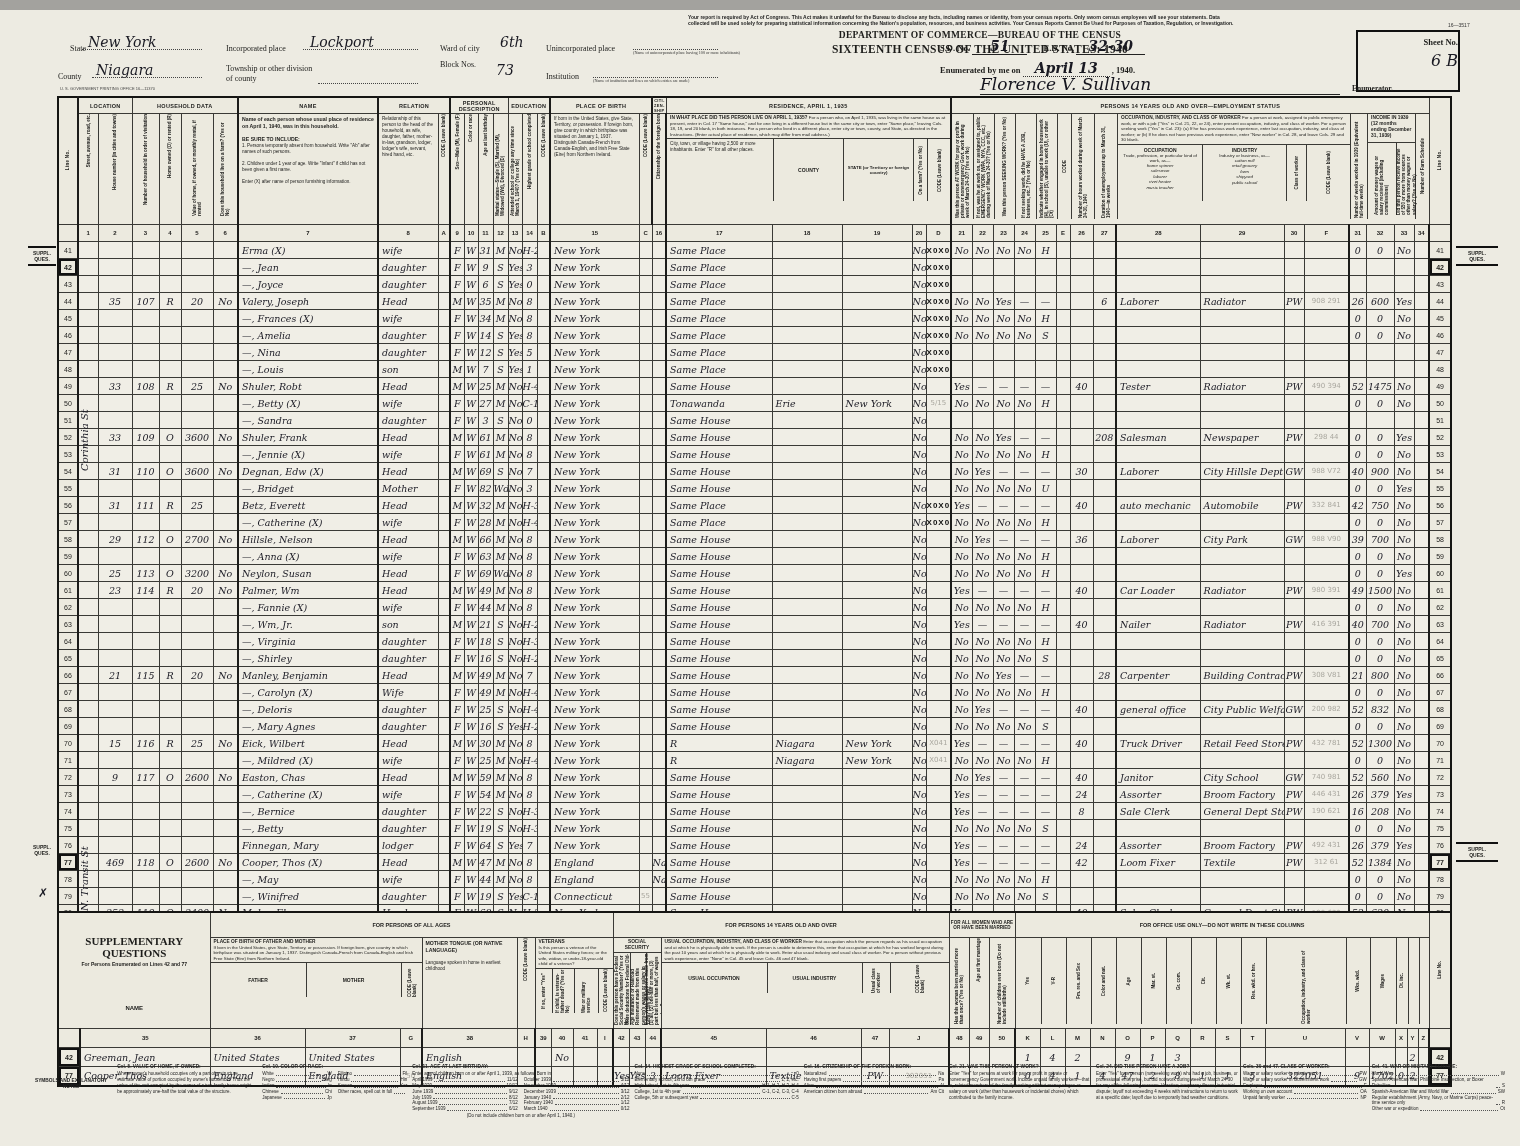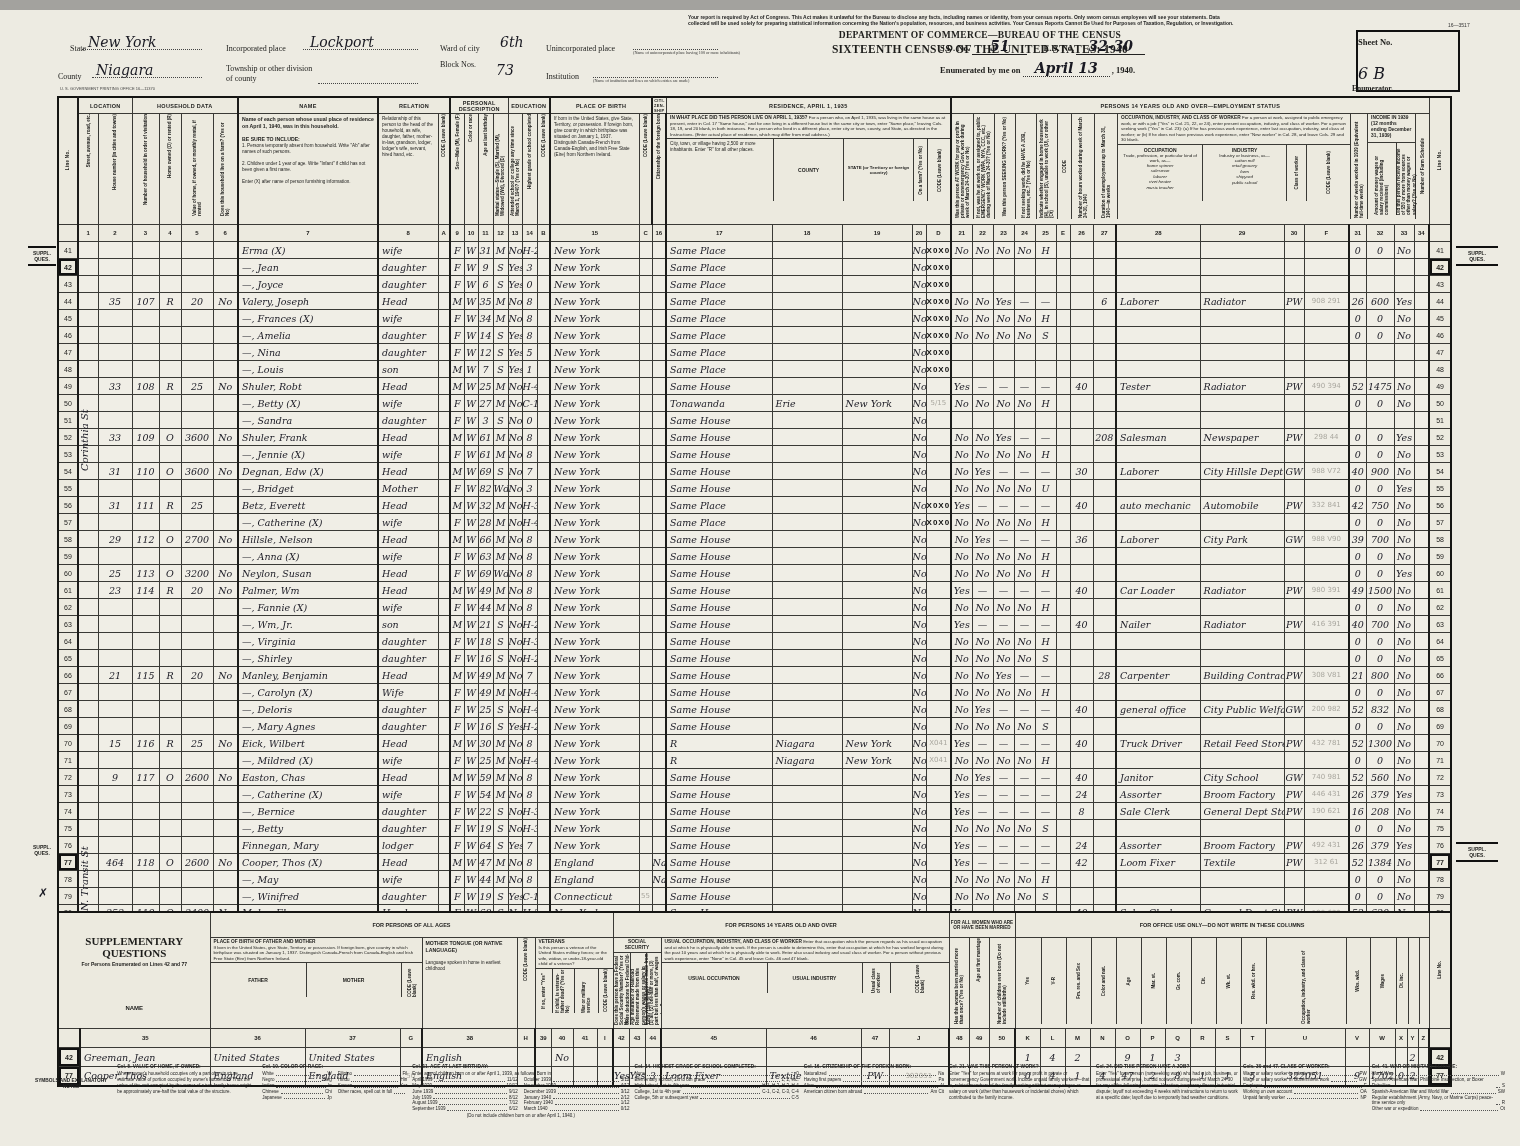--- a/index.html
+++ b/index.html
@@ -14,23 +14,23 @@
   .t2{font-size:11.5px;font-weight:bold;margin-top:3px;letter-spacing:.3px;}
   .t3{font-size:15px;font-weight:bold;margin-top:5px;letter-spacing:1.5px;}
   .hdrleft{position:absolute;left:58px;top:36px;width:660px;font-family:"Liberation Serif",serif;font-size:8px;}
   .fl{position:absolute;white-space:nowrap;}
   .dot{border-bottom:1px dotted #444;display:inline-block;height:9px;vertical-align:bottom;}
   .sub-cap{font-size:4.2px;color:#333;}
   .hw, .hwb{font-family:"DejaVu Serif",serif;font-style:italic;color:#191922;}
   .hw-lg{font-size:14px;}
   .sd{position:absolute;left:940px;top:38px;font-family:"Liberation Serif",serif;font-size:8.5px;font-weight:bold;}
   .sheetbox{position:absolute;left:1356px;top:30px;width:100px;height:58px;border:2px solid #111;
-            text-align:left;font-family:"Liberation Serif",serif;}
+            text-align:right;font-family:"Liberation Serif",serif;}
   .sheetbox .lbl{font-size:8.5px;font-weight:bold;margin-top:5px;}
-  .sheetbox .val{font-size:16px;margin-top:17px;}
+  .sheetbox .val{font-size:16px;margin-top:4px;}
   .enumline{position:absolute;left:940px;top:60px;font-family:"Liberation Serif",serif;font-size:8.5px;font-weight:bold;}
   .signature{position:absolute;left:980px;top:74px;width:360px;font-family:"DejaVu Serif",serif;font-style:italic;
              font-size:17px;color:#15151e;border-bottom:1px solid #222;}
   .enumword{position:absolute;left:1352px;top:84px;font-size:7.5px;font-family:"Liberation Serif",serif;font-weight:bold;}
   .gpo{position:absolute;left:60px;top:86px;font-size:4px;color:#444;}
   
   .tablewrap{position:absolute;left:57px;top:96px;width:1395px;}
   .supplwrap{position:absolute;left:57px;top:911px;width:1163px;}
   table{border-collapse:collapse;table-layout:fixed;width:1393px;background:#f0eee6;}
   td,th{border:1px solid #3a3a36;padding:0;overflow:hidden;font-weight:normal;}
@@ -142,20 +142,21 @@
   </div>
   <div class="sheetbox">
     <div class="lbl">Sheet No.</div>
     <div class="val hw">6 B</div>
   </div>
   <div class="enumline">
     <span>Enumerated by me on</span>
     <span class="hw" style="font-size:14px;padding:0 12px;border-bottom:1px dotted #333">April 13</span>
     <span>, 1940.</span>
   </div>
+  <div class="signature">Florence V. Sullivan</div>
   <div class="enumword">Enumerator.</div>
   <div class="gpo">U. S. GOVERNMENT PRINTING OFFICE   16—11370</div>
 
   <div class="tablewrap">
     <table id="main-table">
       <colgroup id="main-cols">
           <col style="width: 20px;">
           <col style="width: 20px;">
           <col style="width: 34px;">
           <col style="width: 27px;">
@@ -1956,21 +1957,21 @@
             <td class="pencil bR">492 431</td>
             <td class="hw">26</td>
             <td class="hw">379</td>
             <td class="hw">Yes</td>
             <td class="hw bR"></td>
             <td class="ln">76</td>
           </tr>
           <tr>
             <td class="ln lnb bR">77</td>
             <td class="hw"></td>
-            <td class="hw">464</td>
+            <td class="hw">469</td>
             <td class="hw">118</td>
             <td class="hw">O</td>
             <td class="hw">2600</td>
             <td class="hw bR">No</td>
             <td class="hw al bR">Cooper, Thos (X)</td>
             <td class="hw al">Head</td>
             <td class="hw bR"></td>
             <td class="hw">M</td>
             <td class="hw">W</td>
             <td class="hw">47</td>

